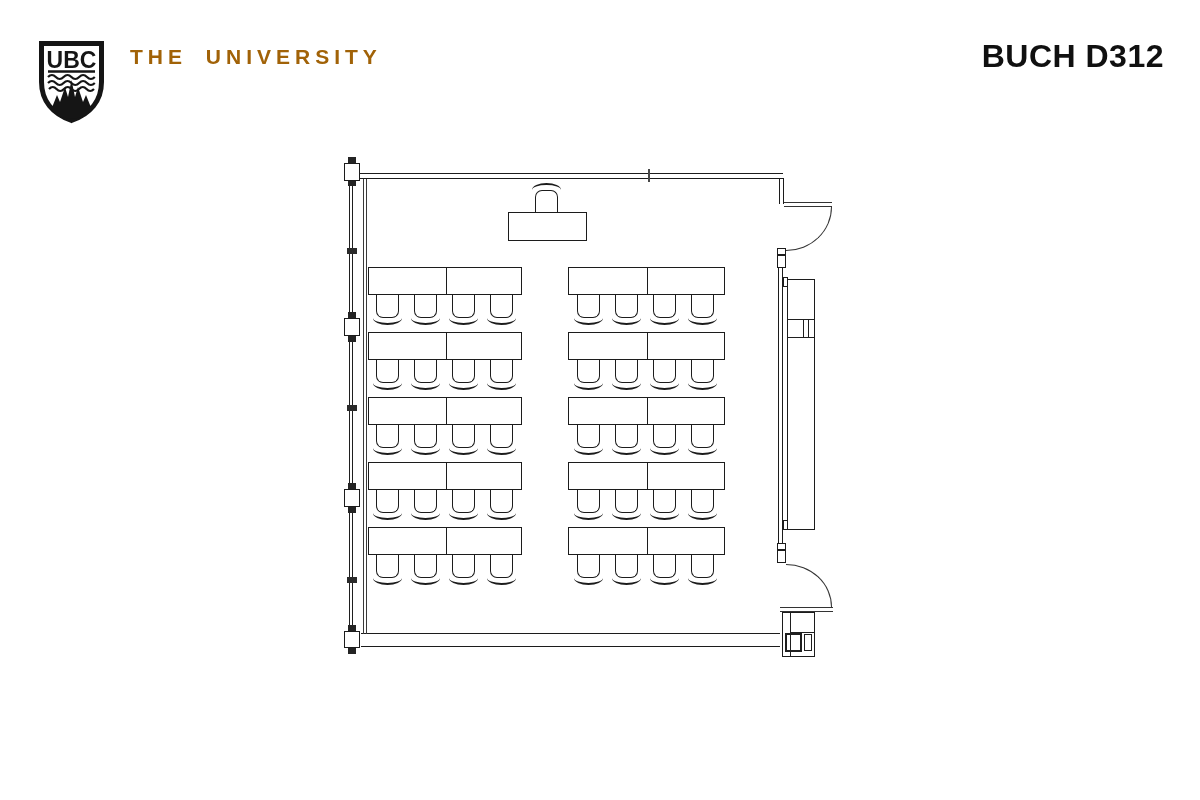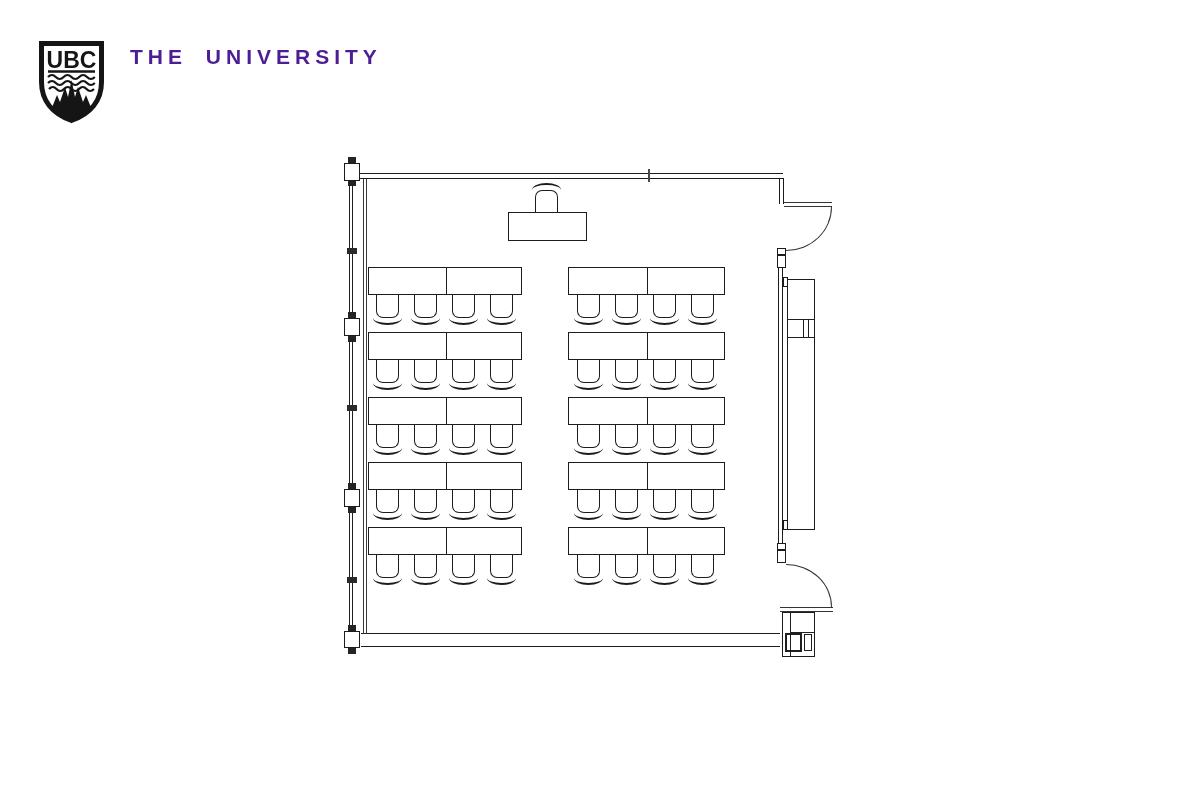--- a/index.html
+++ b/index.html
@@ -3,21 +3,21 @@
 <meta charset="utf-8">
 <style>
   html,body{margin:0;padding:0}
   body{
     width:1200px;height:800px;background:#fff;position:relative;overflow:hidden;
     font-family:"Liberation Sans", sans-serif;color:#1c1c1c;
   }
   header{position:absolute;inset:0;z-index:5}
   .logo{position:absolute;left:38px;top:40px;width:67px;height:84px}
   .wordmark{position:absolute;left:130px;top:46px;font-weight:bold;font-size:21px;
-    letter-spacing:5px;word-spacing:8px;color:#4c1d95;line-height:1;white-space:nowrap}
+    letter-spacing:5px;word-spacing:8px;color:#a16207;line-height:1;white-space:nowrap}
   .wordmark .l2{margin-top:12px}
   .room-title{position:absolute;right:36px;top:38px;font-size:32px;font-weight:bold;
     color:#101010;letter-spacing:0.5px;white-space:nowrap}
 
   #plan{position:absolute;inset:0;z-index:1}
   #plan > div{position:absolute;box-sizing:border-box}
   .inner{position:absolute;box-sizing:border-box}
 
   
   .table{position:absolute;height:28px;background:#fff;border:1.3px solid #1c1c1c;z-index:2}
@@ -43,20 +43,21 @@
     <path d="M10,31.5 H57" stroke="#151515" stroke-width="2.6" fill="none"></path>
     <path d="M10,37 q3.9,-4 7.8,0 t7.8,0 t7.8,0 t7.8,0 t7.8,0 t7.8,0" stroke="#151515" stroke-width="2.2" fill="none"></path>
     <path d="M10,43 q3.9,-4 7.8,0 t7.8,0 t7.8,0 t7.8,0 t7.8,0 t7.8,0" stroke="#151515" stroke-width="2.2" fill="none"></path>
     <path d="M11,49 q3.75,-4 7.5,0 t7.5,0 t7.5,0 t7.5,0 t7.5,0 t7.5,0" stroke="#151515" stroke-width="2.2" fill="none"></path>
     <path d="M13,70 L19,55 L22,62 L27,47 L30,57 L33.5,40 L37,57 L40,47 L45,62 L48,55 L54,70
              C49,75.5 41,78.5 33.5,78.5 C26,78.5 18,75.5 13,70 Z" fill="#151515"></path>
   </svg>
   <div class="wordmark">
     <div class="l1">THE UNIVERSITY</div>
   </div>
+  <div class="room-title">BUCH D312</div>
 </header>
 
 <div id="plan">
 
   <div class="wl" style="left:360px;top:173px;width:423px;height:6px;border-top:1.4px solid;border-bottom:1.4px solid"></div>
   <div style="left:648px;top:169px;width:2px;height:13px;background:#484848"></div>
   <div class="wl" style="left:779px;top:178px;width:5px;height:26px;border-left:1.4px solid;border-right:1.4px solid"></div>
   <div class="wl" style="left:778px;top:268px;width:5px;height:275px;border-left:1.4px solid;border-right:1.4px solid"></div>
   <div class="wl" style="left:361px;top:633px;width:419px;height:14px;border-top:1.4px solid;border-bottom:1.4px solid"></div>
 

